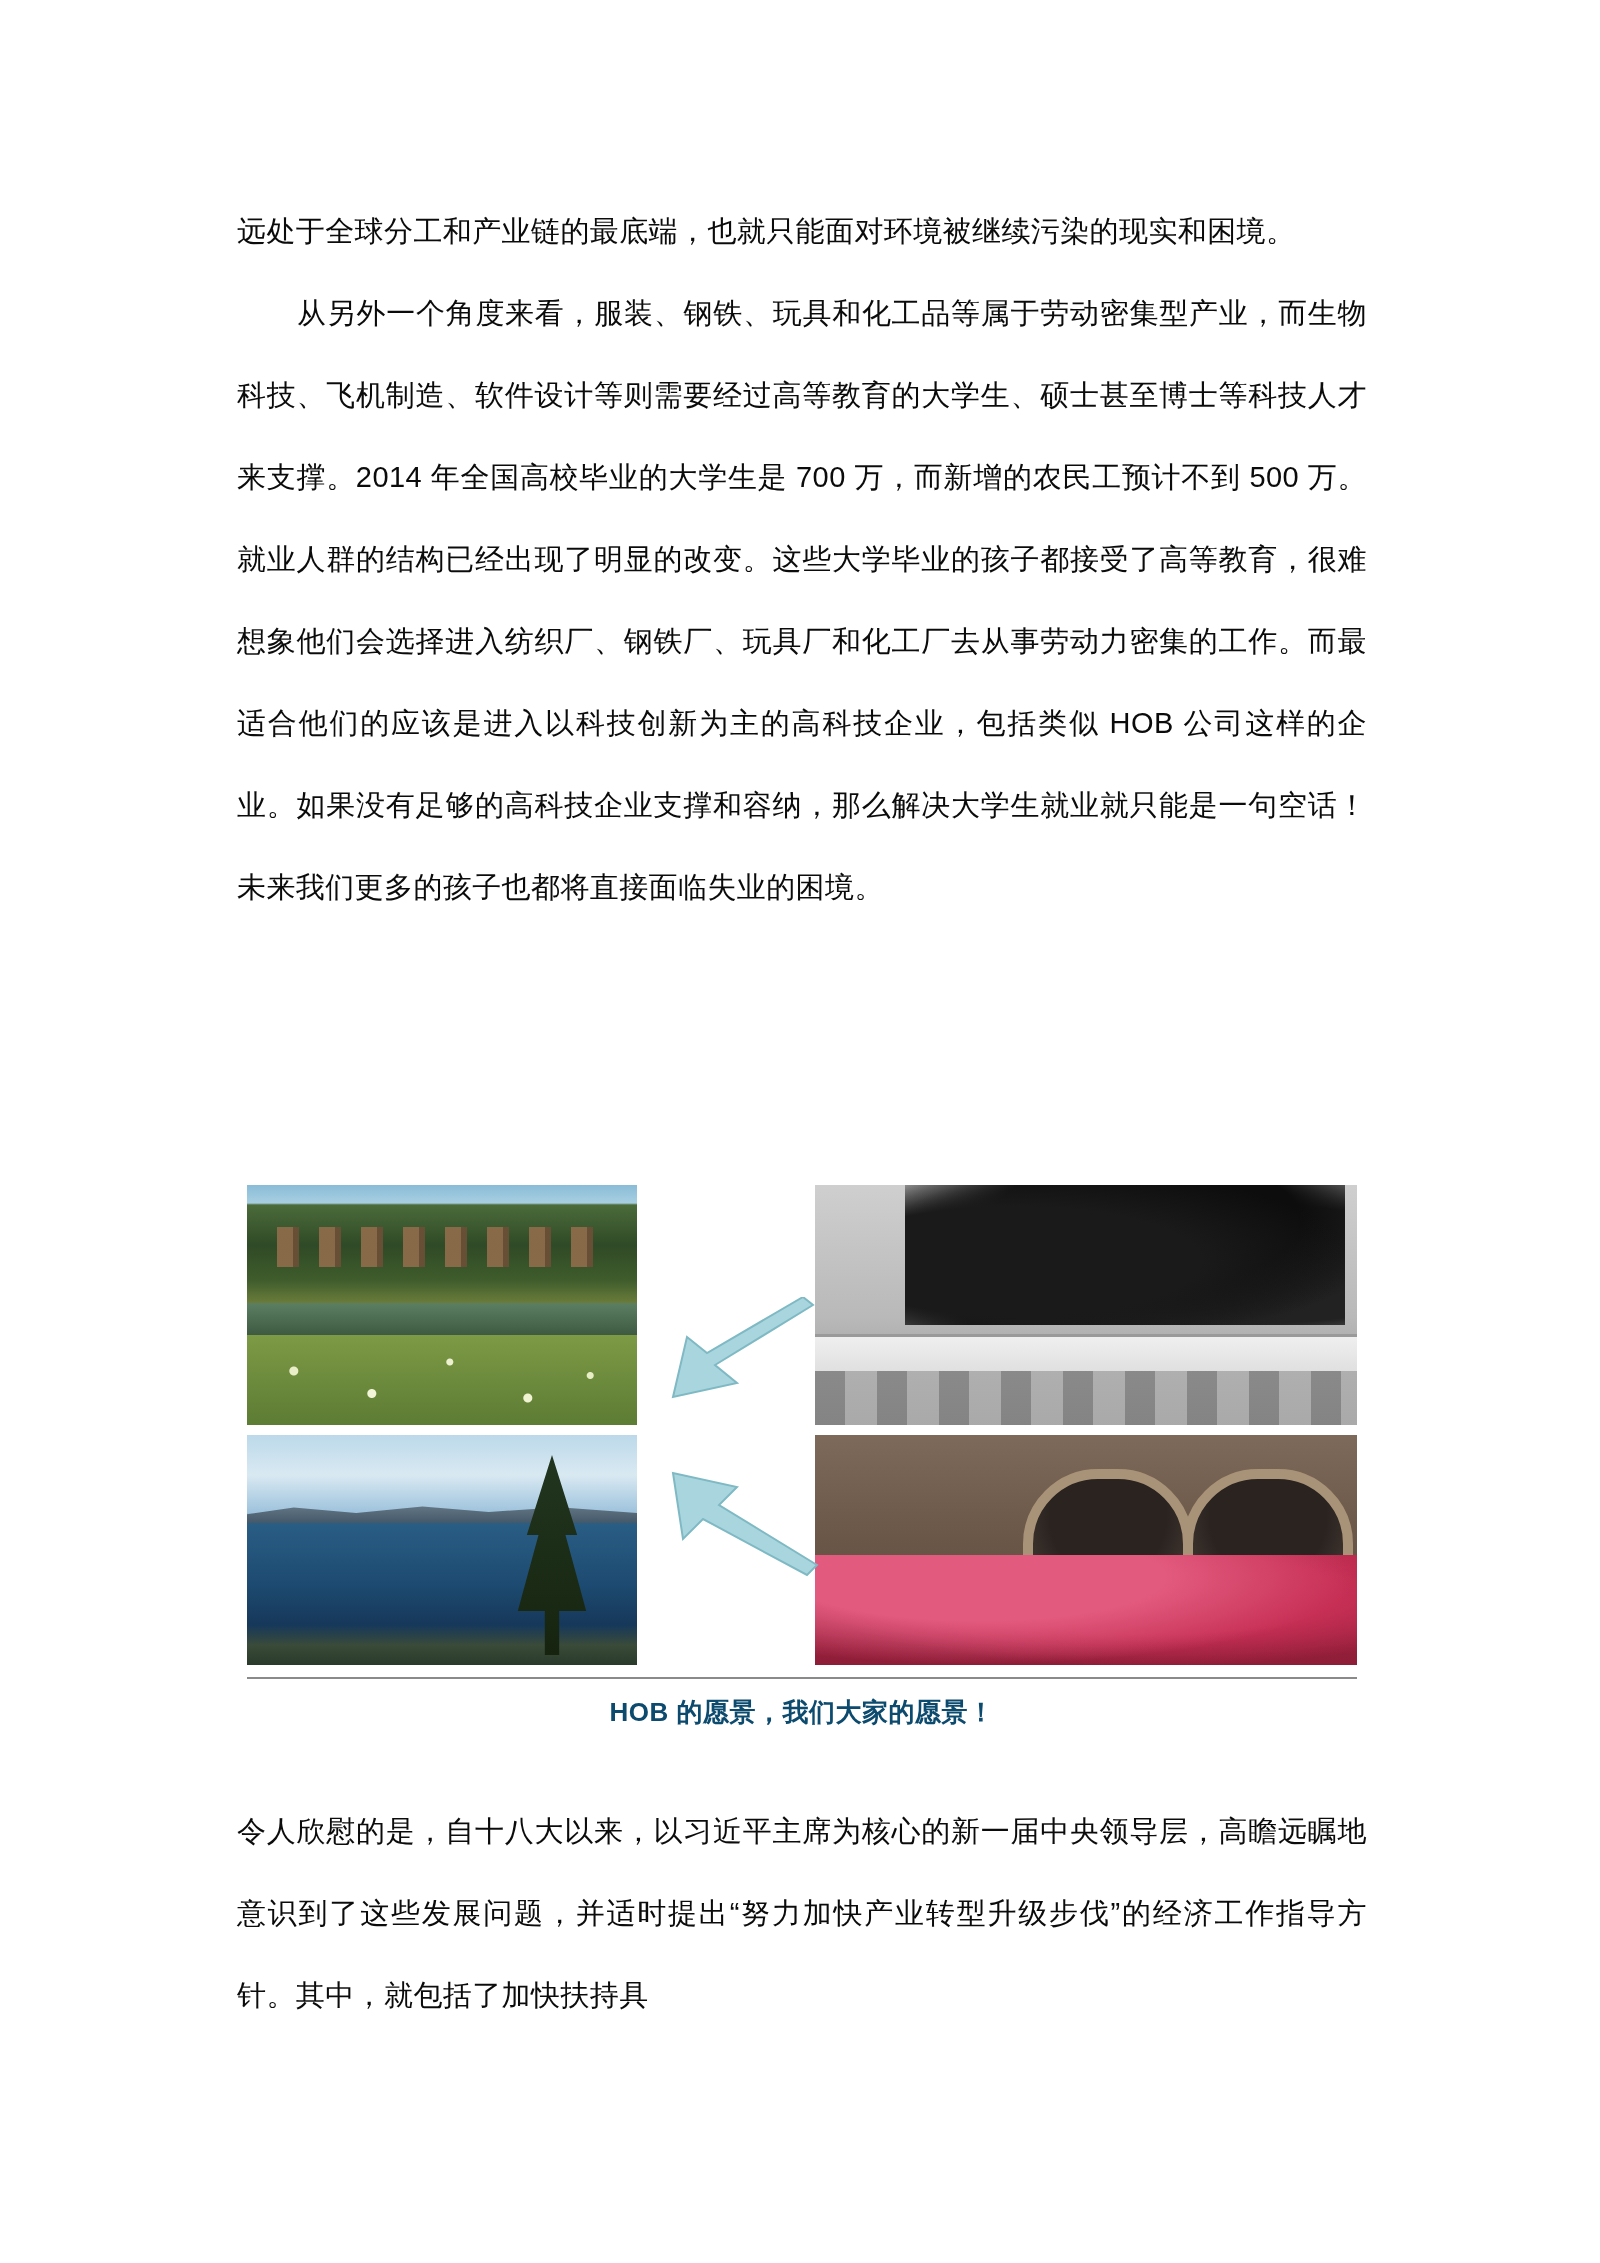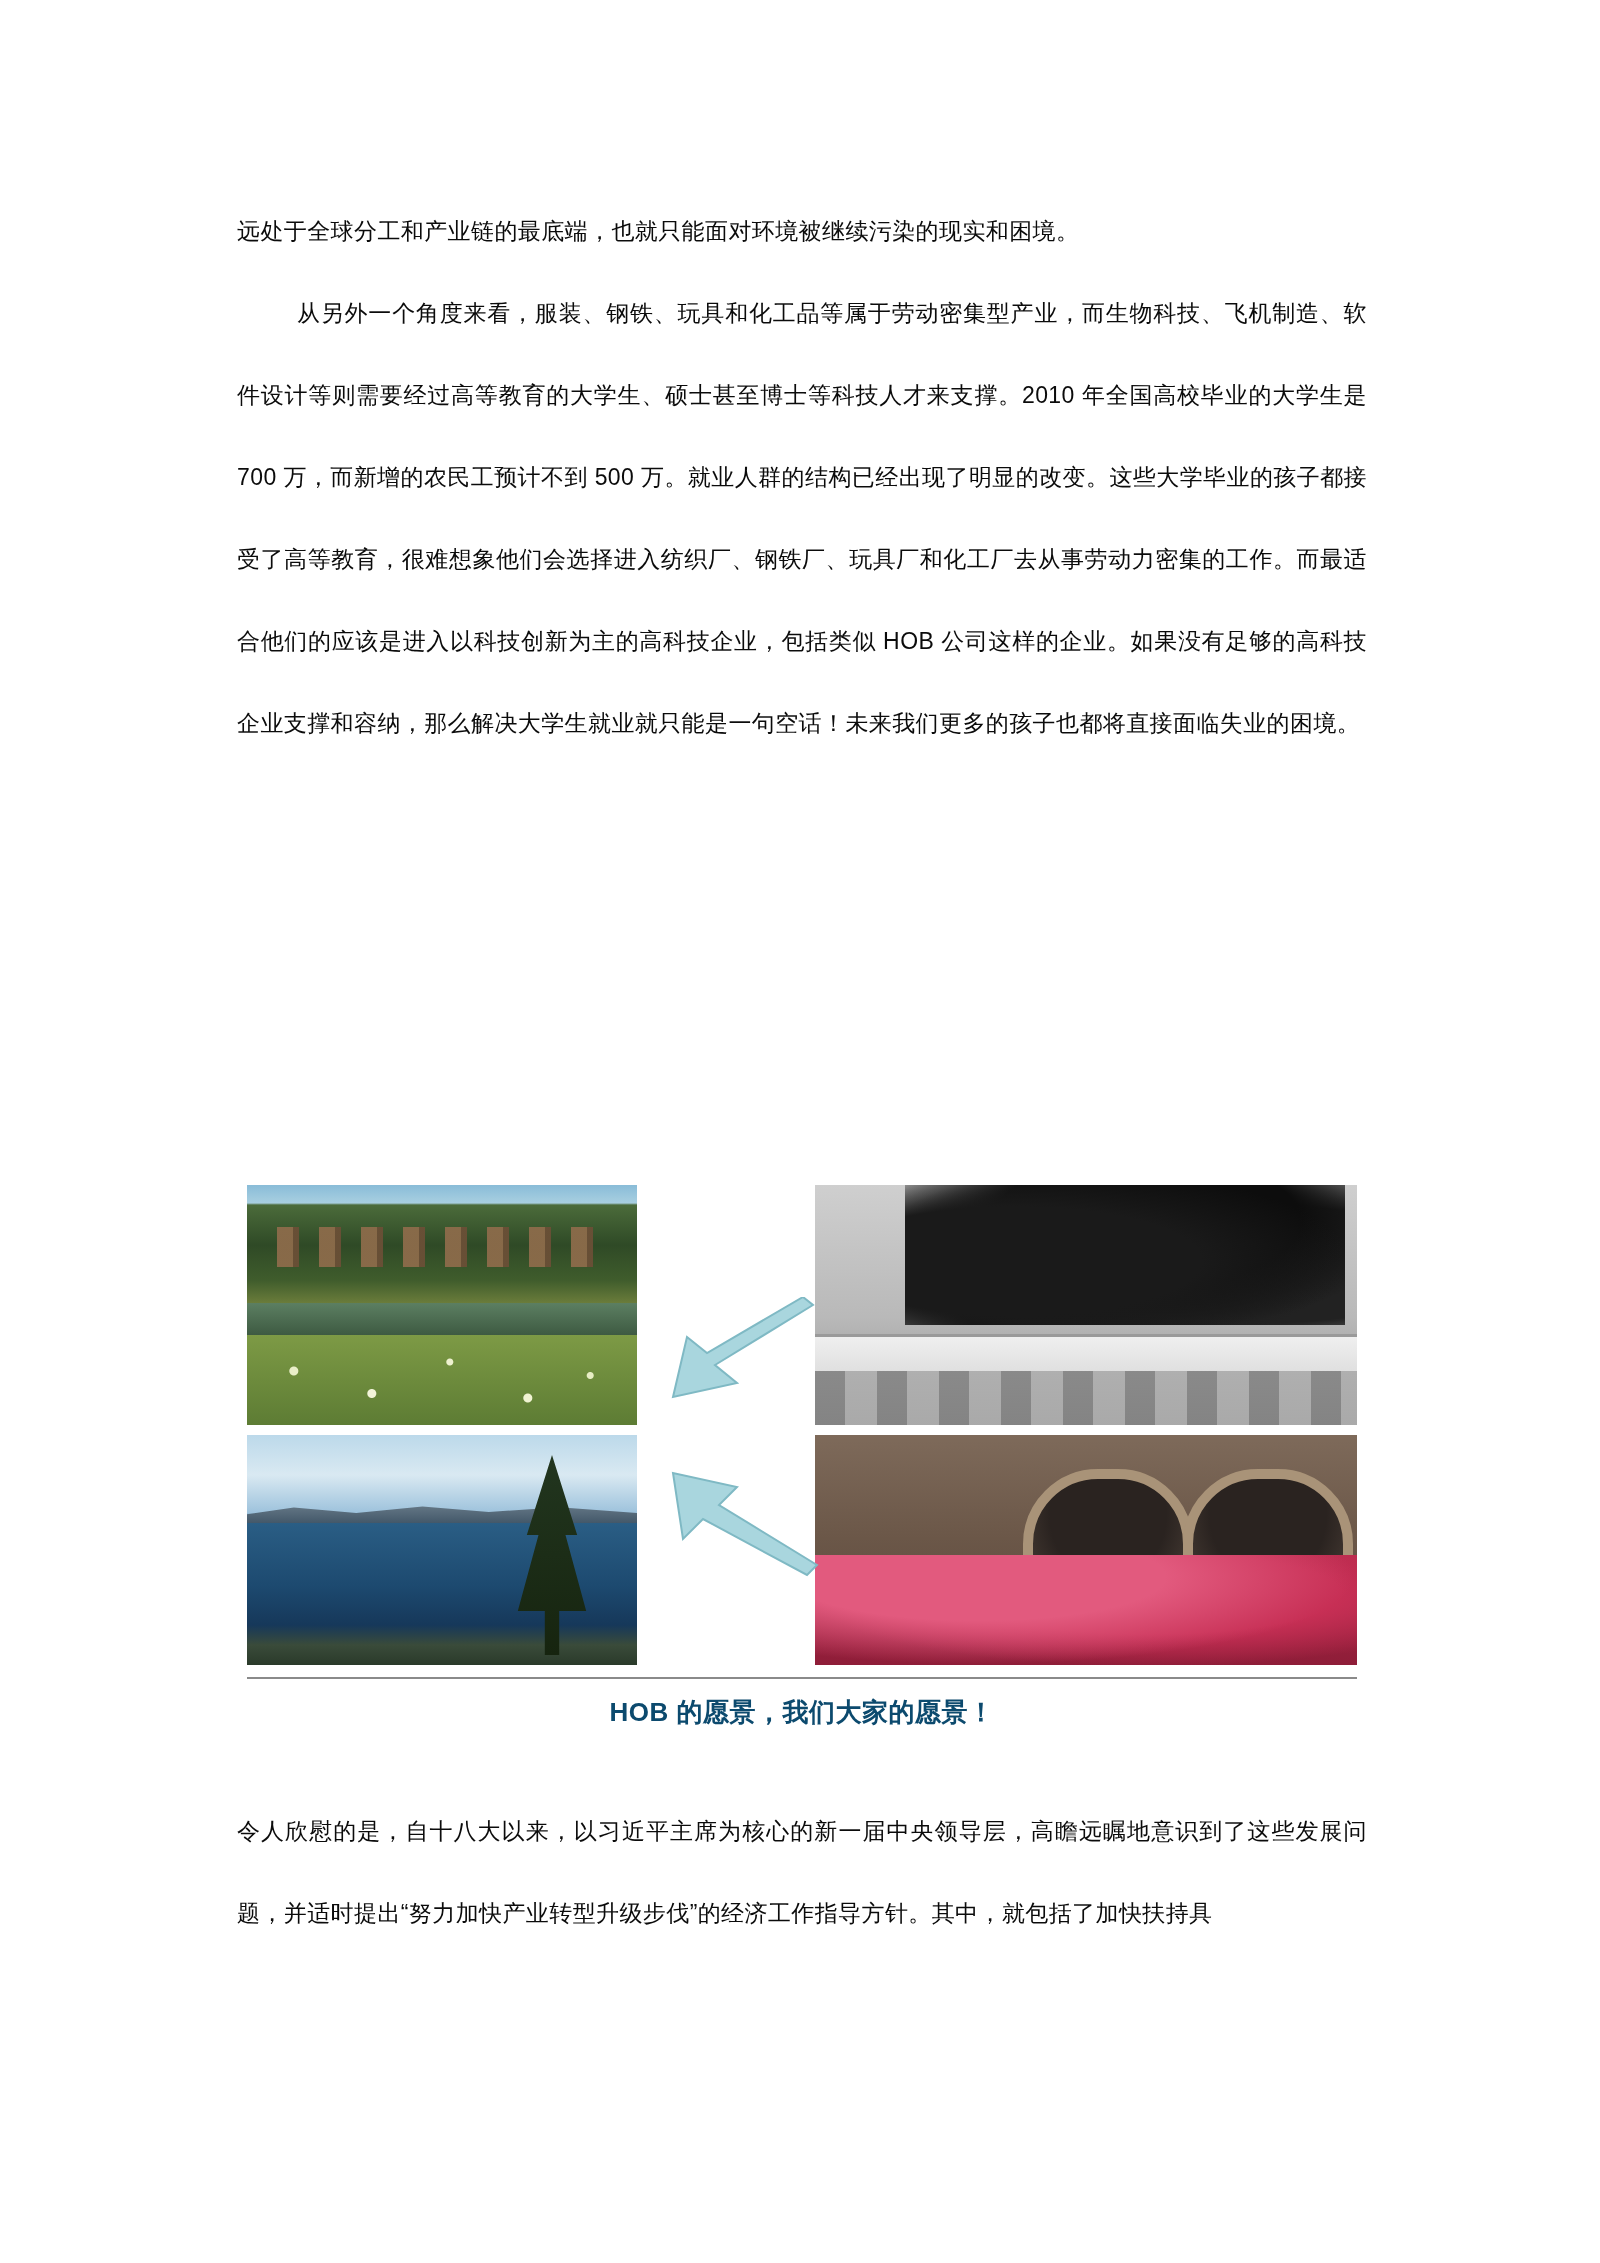--- a/index.html
+++ b/index.html
@@ -23,21 +23,21 @@
     background: #ffffff;
   }
   .content {
     position: absolute;
     left: 237px;
     top: 190px;
     width: 1130px;
   }
   p.para {
     margin: 0 0 0 0;
-    font-size: 23px;
+    font-size: 29px;
     line-height: 82px;
     letter-spacing: 0.4px;
     text-align: justify;
     text-justify: inter-ideograph;
     color: #0b0b0b;
     font-family: "Liberation Sans", sans-serif;
   }
   p.indent {
     text-indent: 60px;
   }
@@ -217,21 +217,21 @@
     width: 1130px;
   }
 </style>
 </head>
 <body>
 
 <div class="page">
 
   <div class="content">
     <p class="para">远处于全球分工和产业链的最底端，也就只能面对环境被继续污染的现实和困境。</p>
-    <p class="para indent">从另外一个角度来看，服装、钢铁、玩具和化工品等属于劳动密集型产业，而生物科技、飞机制造、软件设计等则需要经过高等教育的大学生、硕士甚至博士等科技人才来支撑。2010 年全国高校毕业的大学生是 700 万，而新增的农民工预计不到 500 万。就业人群的结构已经出现了明显的改变。这些大学毕业的孩子都接受了高等教育，很难想象他们会选择进入纺织厂、钢铁厂、玩具厂和化工厂去从事劳动力密集的工作。而最适合他们的应该是进入以科技创新为主的高科技企业，包括类似 HOB 公司这样的企业。如果没有足够的高科技企业支撑和容纳，那么解决大学生就业就只能是一句空话！未来我们更多的孩子也都将直接面临失业的困境。</p>
+    <p class="para indent">从另外一个角度来看，服装、钢铁、玩具和化工品等属于劳动密集型产业，而生物科技、飞机制造、软件设计等则需要经过高等教育的大学生、硕士甚至博士等科技人才来支撑。2014 年全国高校毕业的大学生是 700 万，而新增的农民工预计不到 500 万。就业人群的结构已经出现了明显的改变。这些大学毕业的孩子都接受了高等教育，很难想象他们会选择进入纺织厂、钢铁厂、玩具厂和化工厂去从事劳动力密集的工作。而最适合他们的应该是进入以科技创新为主的高科技企业，包括类似 HOB 公司这样的企业。如果没有足够的高科技企业支撑和容纳，那么解决大学生就业就只能是一句空话！未来我们更多的孩子也都将直接面临失业的困境。</p>
   </div>
 
   <div class="figure-block">
     <div class="collage">
 
       <div class="cell cell-tl">
         <div class="houses"></div>
         <div class="water"></div>
         <div class="meadow"></div>
       </div>

